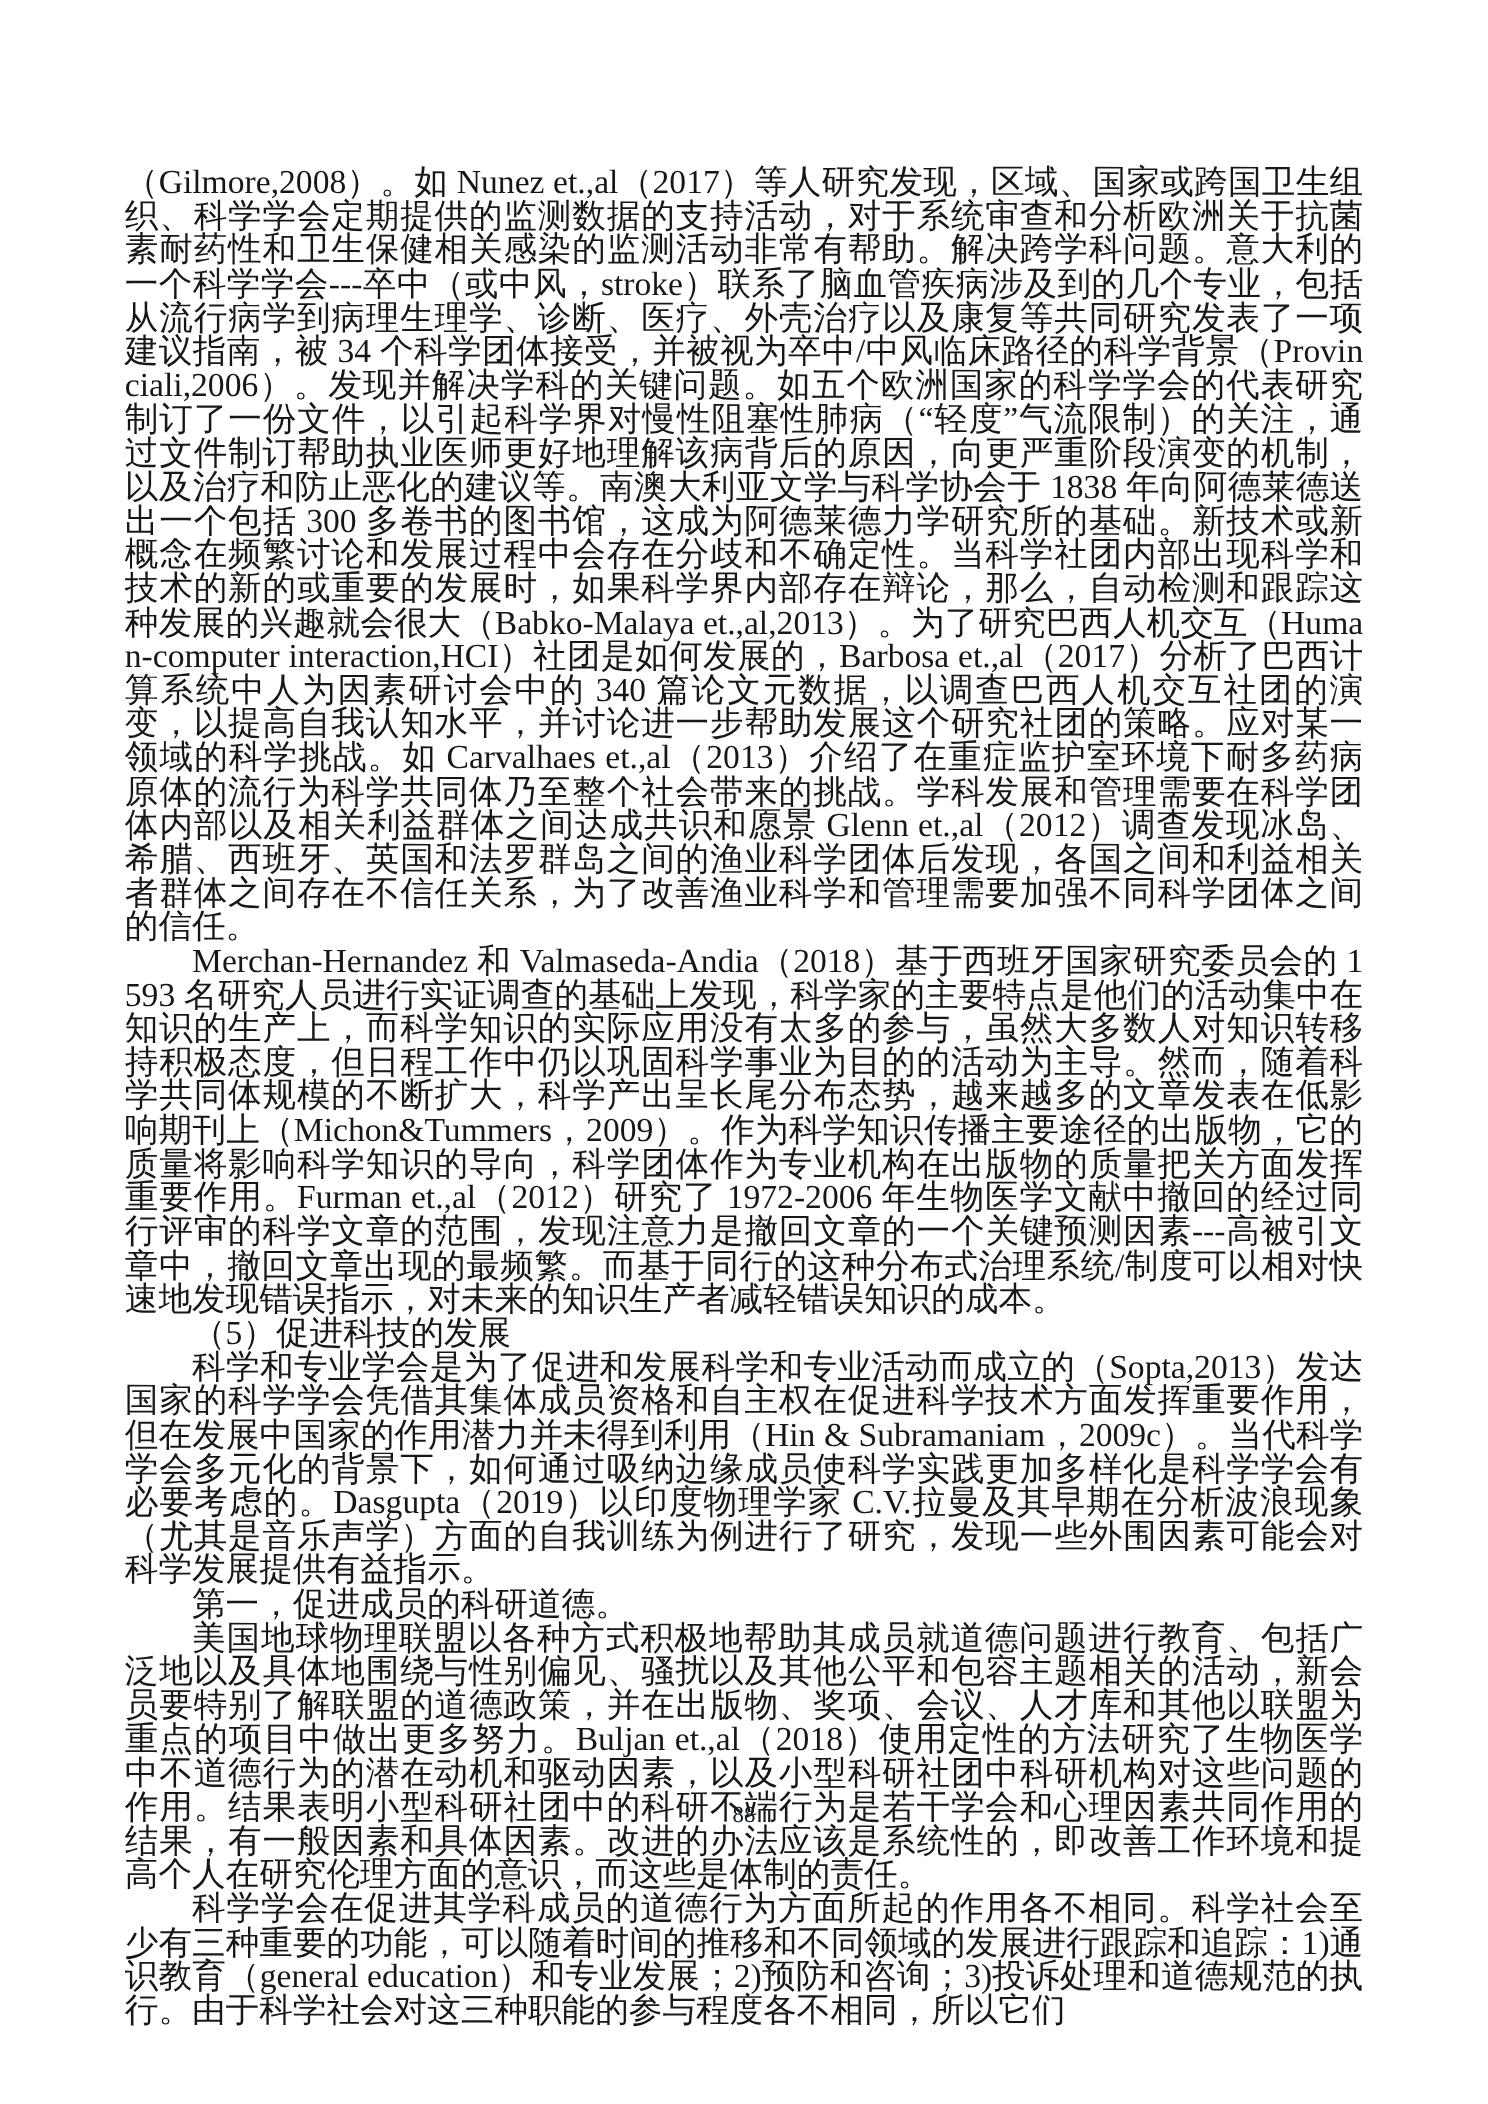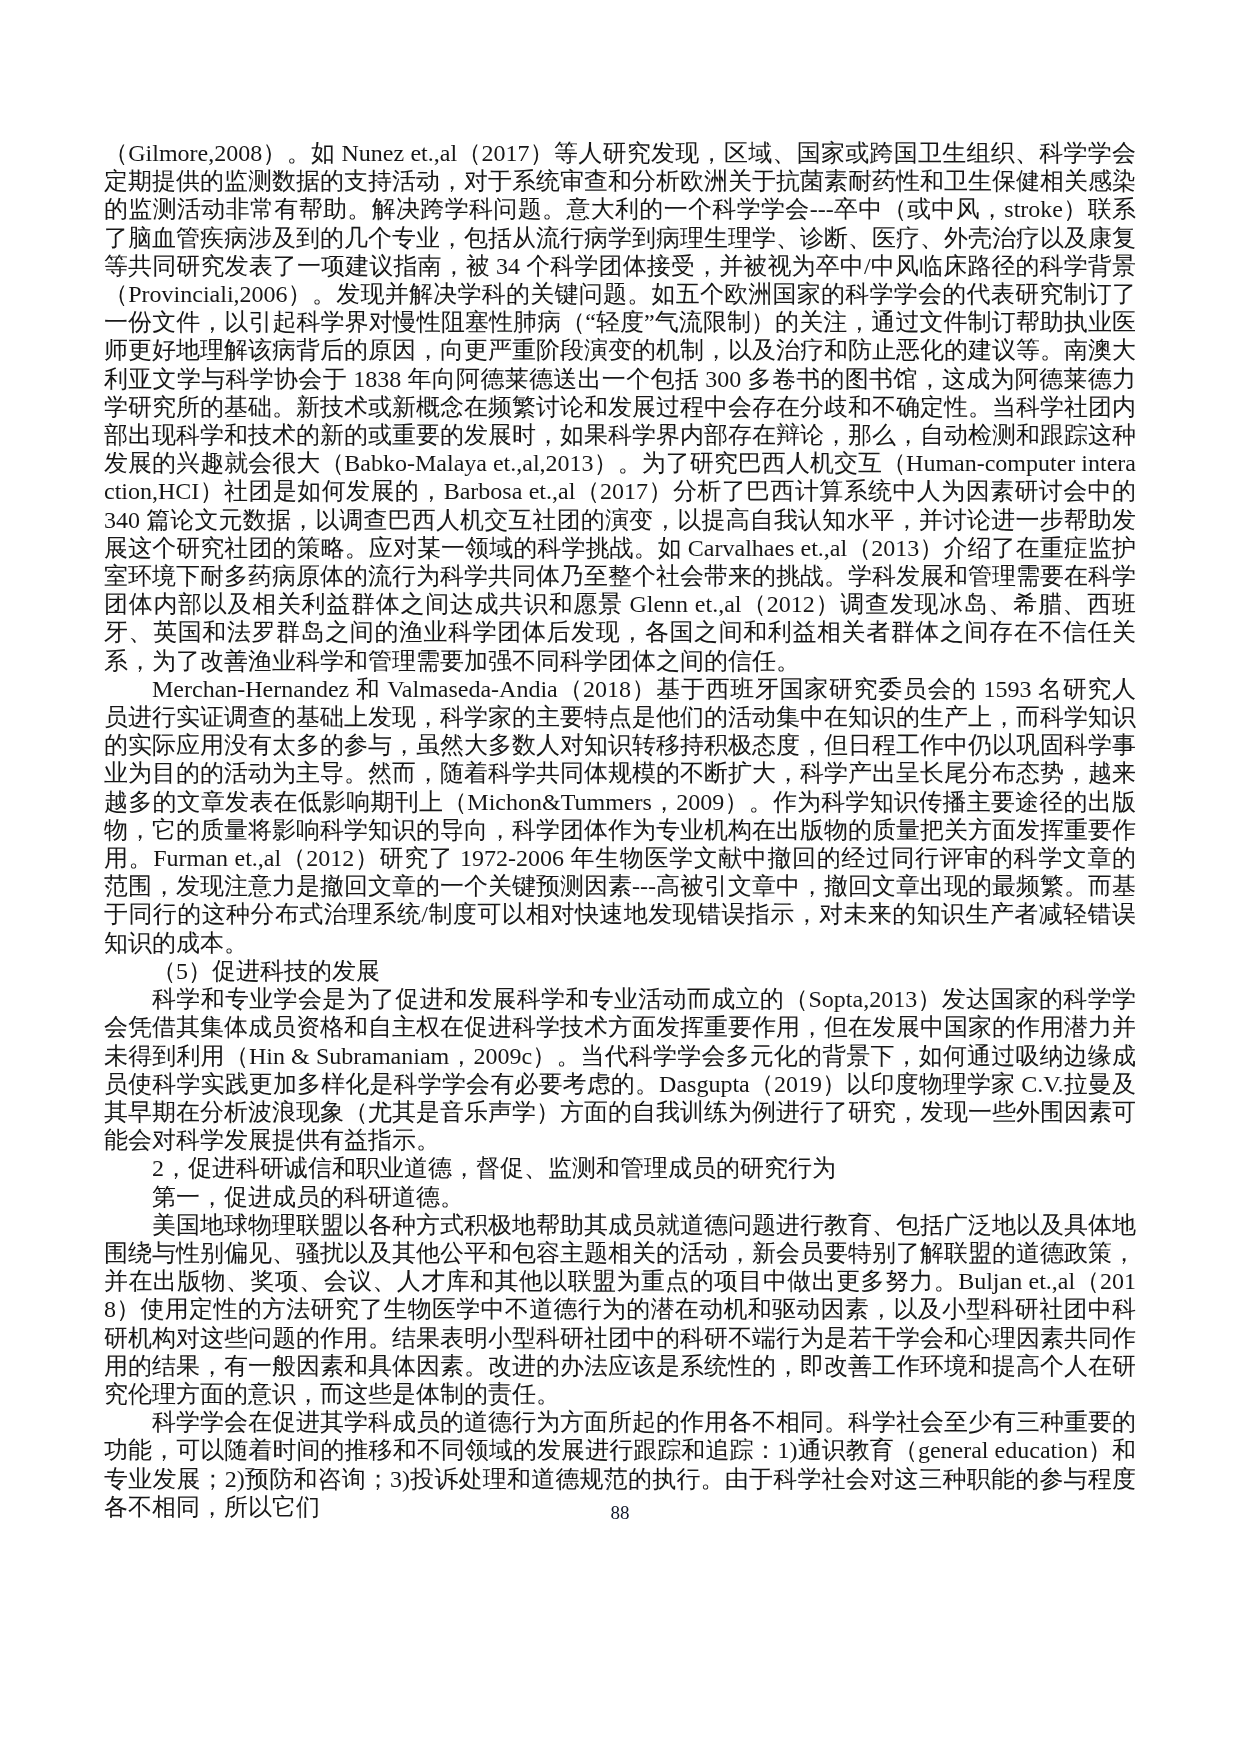--- a/index.html
+++ b/index.html
@@ -21,21 +21,21 @@
     width: 1240px;
     height: 1753px;
     background: #ffffff;
     overflow: hidden;
   }
   .page-text {
     position: absolute;
     left: 104px;
     top: 139px;
     width: 1032px;
-    font-size: 24px;
+    font-size: 28px;
     line-height: 28.2px;
     text-align: justify;
     text-justify: inter-ideograph;
     word-break: break-all;
   }
   .page-text p {
     margin: 0;
     padding: 0;
     text-indent: 2em;
   }
@@ -56,21 +56,20 @@
 </head>
 <body>
 
 <div class="page">
 
   <div class="page-text">
     <p class="no-indent">（Gilmore,2008）。如 Nunez et.,al（2017）等人研究发现，区域、国家或跨国卫生组织、科学学会定期提供的监测数据的支持活动，对于系统审查和分析欧洲关于抗菌素耐药性和卫生保健相关感染的监测活动非常有帮助。解决跨学科问题。意大利的一个科学学会---卒中（或中风，stroke）联系了脑血管疾病涉及到的几个专业，包括从流行病学到病理生理学、诊断、医疗、外壳治疗以及康复等共同研究发表了一项建议指南，被 34 个科学团体接受，并被视为卒中/中风临床路径的科学背景（Provinciali,2006）。发现并解决学科的关键问题。如五个欧洲国家的科学学会的代表研究制订了一份文件，以引起科学界对慢性阻塞性肺病（“轻度”气流限制）的关注，通过文件制订帮助执业医师更好地理解该病背后的原因，向更严重阶段演变的机制，以及治疗和防止恶化的建议等。南澳大利亚文学与科学协会于 1838 年向阿德莱德送出一个包括 300 多卷书的图书馆，这成为阿德莱德力学研究所的基础。新技术或新概念在频繁讨论和发展过程中会存在分歧和不确定性。当科学社团内部出现科学和技术的新的或重要的发展时，如果科学界内部存在辩论，那么，自动检测和跟踪这种发展的兴趣就会很大（Babko-Malaya  et.,al,2013）。为了研究巴西人机交互（Human-computer interaction,HCI）社团是如何发展的，Barbosa et.,al（2017）分析了巴西计算系统中人为因素研讨会中的 340 篇论文元数据，以调查巴西人机交互社团的演变，以提高自我认知水平，并讨论进一步帮助发展这个研究社团的策略。应对某一领域的科学挑战。如 Carvalhaes et.,al（2013）介绍了在重症监护室环境下耐多药病原体的流行为科学共同体乃至整个社会带来的挑战。学科发展和管理需要在科学团体内部以及相关利益群体之间达成共识和愿景 Glenn et.,al（2012）调查发现冰岛、希腊、西班牙、英国和法罗群岛之间的渔业科学团体后发现，各国之间和利益相关者群体之间存在不信任关系，为了改善渔业科学和管理需要加强不同科学团体之间的信任。</p>
     <p>Merchan-Hernandez 和 Valmaseda-Andia（2018）基于西班牙国家研究委员会的 1593 名研究人员进行实证调查的基础上发现，科学家的主要特点是他们的活动集中在知识的生产上，而科学知识的实际应用没有太多的参与，虽然大多数人对知识转移持积极态度，但日程工作中仍以巩固科学事业为目的的活动为主导。然而，随着科学共同体规模的不断扩大，科学产出呈长尾分布态势，越来越多的文章发表在低影响期刊上（Michon&amp;Tummers，2009）。作为科学知识传播主要途径的出版物，它的质量将影响科学知识的导向，科学团体作为专业机构在出版物的质量把关方面发挥重要作用。Furman et.,al（2012）研究了 1972-2006 年生物医学文献中撤回的经过同行评审的科学文章的范围，发现注意力是撤回文章的一个关键预测因素---高被引文章中，撤回文章出现的最频繁。而基于同行的这种分布式治理系统/制度可以相对快速地发现错误指示，对未来的知识生产者减轻错误知识的成本。</p>
     <p>（5）促进科技的发展</p>
     <p>科学和专业学会是为了促进和发展科学和专业活动而成立的（Sopta,2013）发达国家的科学学会凭借其集体成员资格和自主权在促进科学技术方面发挥重要作用，但在发展中国家的作用潜力并未得到利用（Hin &amp; Subramaniam，2009c）。当代科学学会多元化的背景下，如何通过吸纳边缘成员使科学实践更加多样化是科学学会有必要考虑的。Dasgupta（2019）以印度物理学家 C.V.拉曼及其早期在分析波浪现象（尤其是音乐声学）方面的自我训练为例进行了研究，发现一些外围因素可能会对科学发展提供有益指示。</p>
-    <p>2，促进科研诚信和职业道德，督促、监测和管理成员的研究行为</p>
     <p>第一，促进成员的科研道德。</p>
     <p>美国地球物理联盟以各种方式积极地帮助其成员就道德问题进行教育、包括广泛地以及具体地围绕与性别偏见、骚扰以及其他公平和包容主题相关的活动，新会员要特别了解联盟的道德政策，并在出版物、奖项、会议、人才库和其他以联盟为重点的项目中做出更多努力。Buljan et.,al（2018）使用定性的方法研究了生物医学中不道德行为的潜在动机和驱动因素，以及小型科研社团中科研机构对这些问题的作用。结果表明小型科研社团中的科研不端行为是若干学会和心理因素共同作用的结果，有一般因素和具体因素。改进的办法应该是系统性的，即改善工作环境和提高个人在研究伦理方面的意识，而这些是体制的责任。</p>
     <p>科学学会在促进其学科成员的道德行为方面所起的作用各不相同。科学社会至少有三种重要的功能，可以随着时间的推移和不同领域的发展进行跟踪和追踪：1)通识教育（general education）和专业发展；2)预防和咨询；3)投诉处理和道德规范的执行。由于科学社会对这三种职能的参与程度各不相同，所以它们</p>
   </div>
 
   <div class="page-footer">88</div>
 
 </div>
 
 </body></html>

